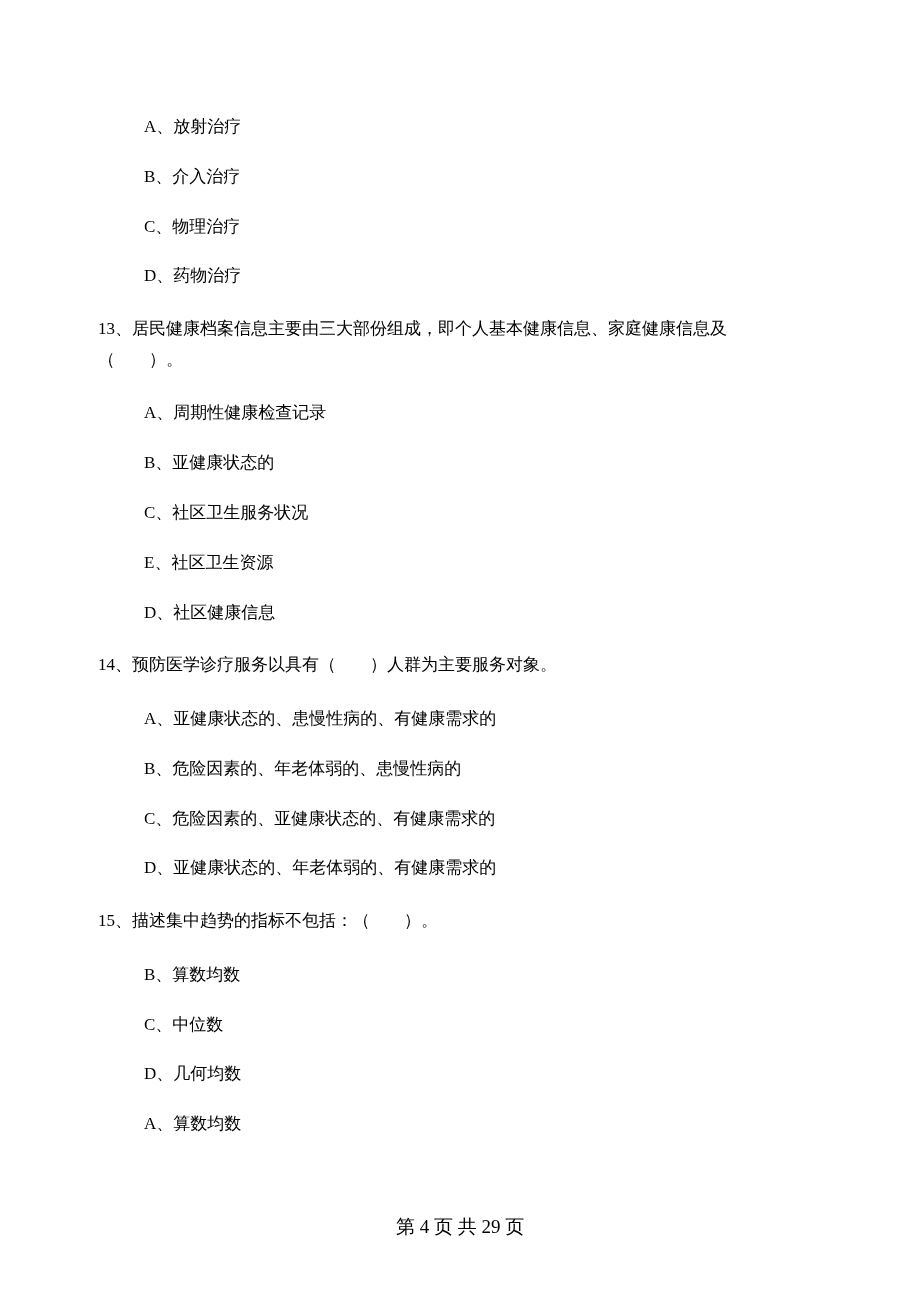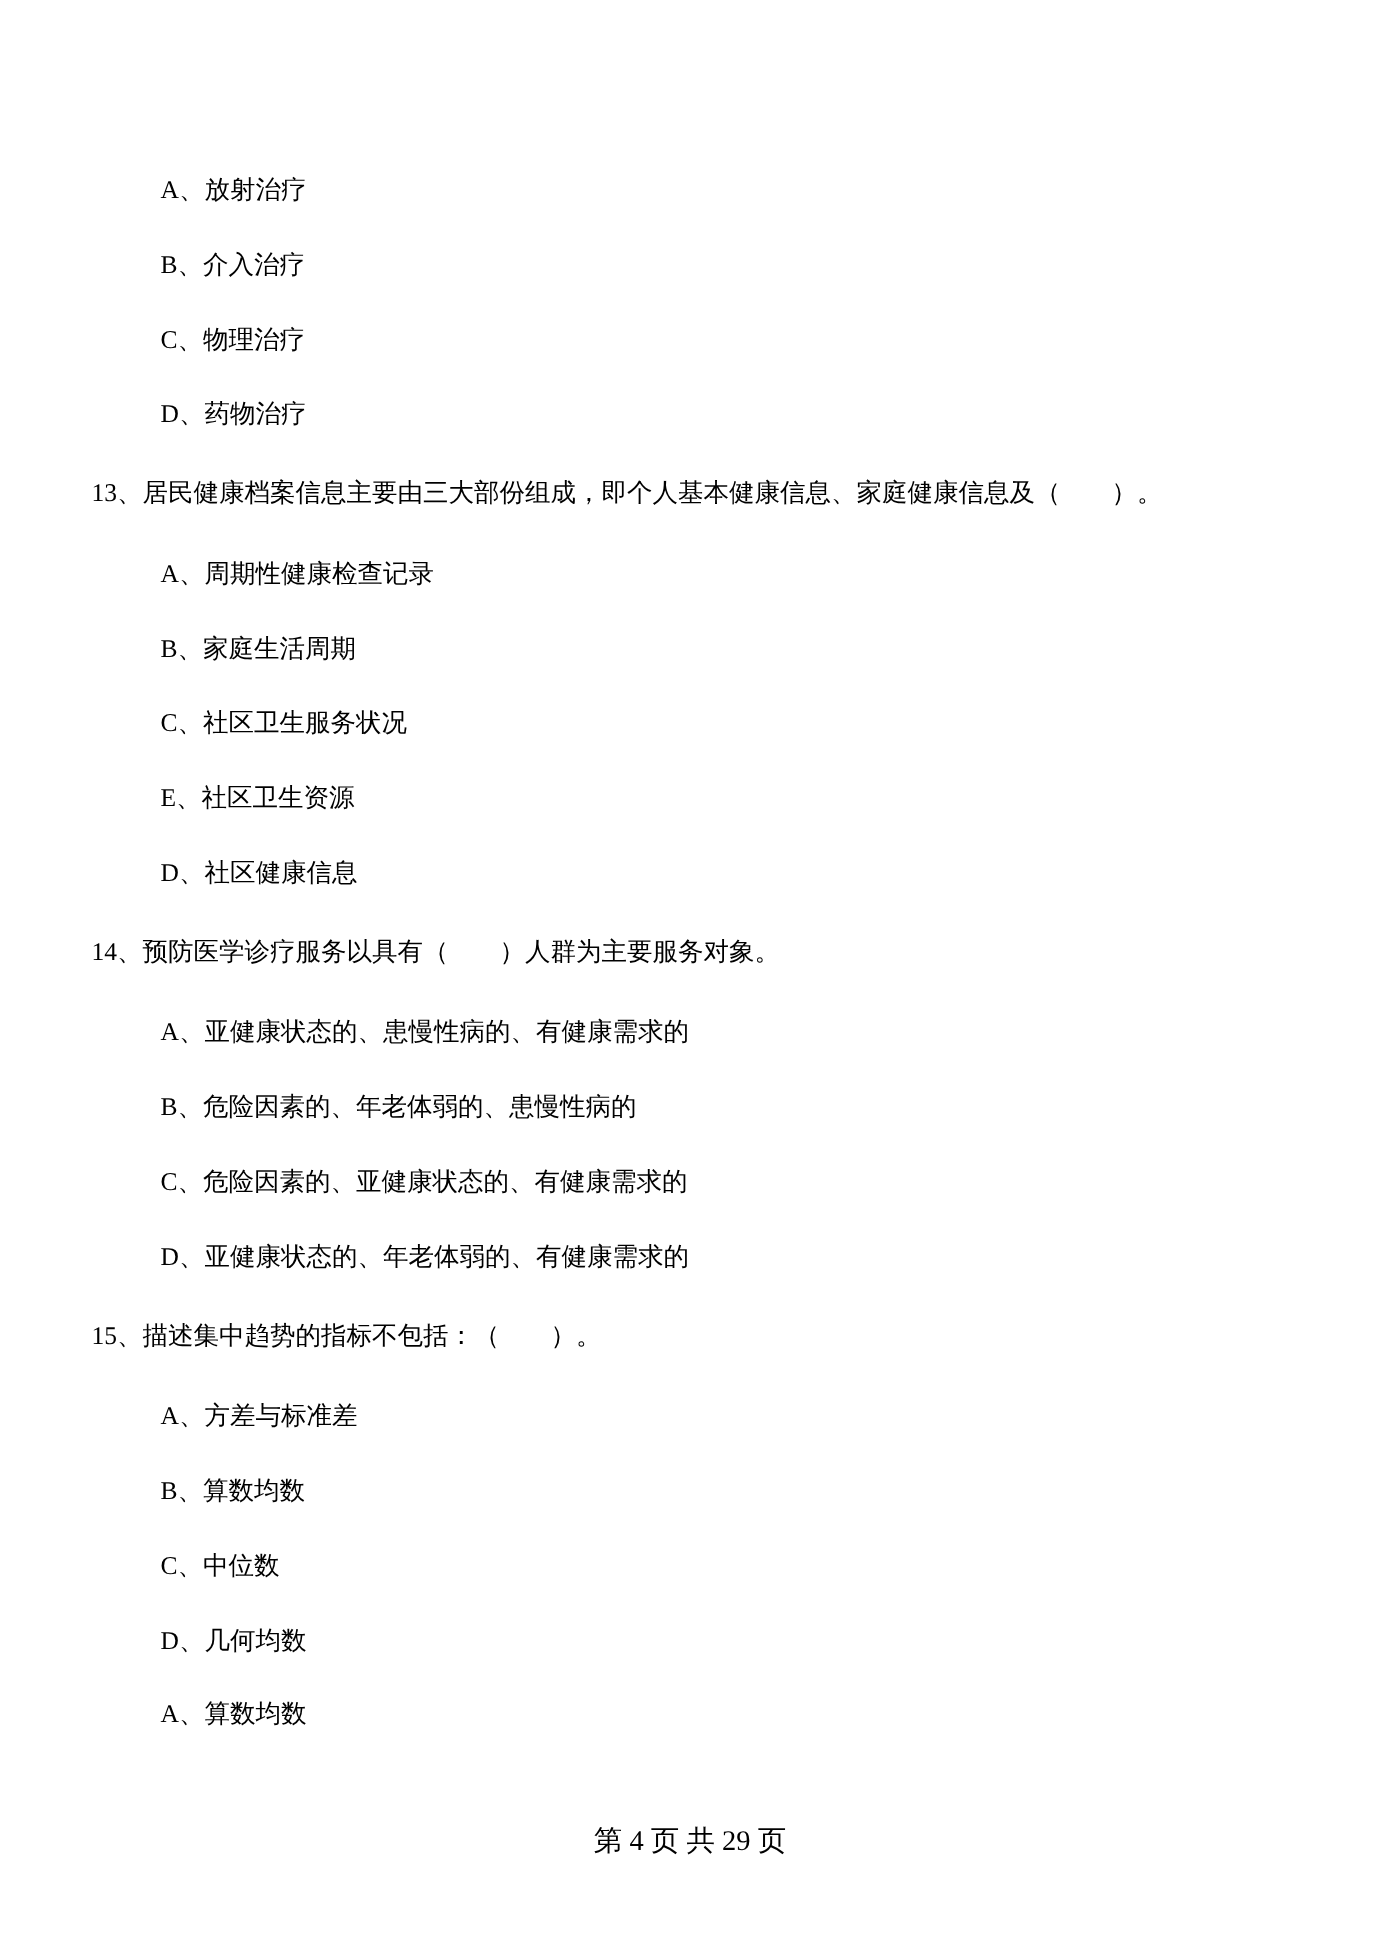--- a/index.html
+++ b/index.html
@@ -6,21 +6,21 @@
     body {
       width: 920px;
       height: 1302px;
       background: #ffffff;
       font-family: "SimSun", "宋体", serif;
       color: #000000;
       position: relative;
     }
     .content {
       padding-top: 115px;
-      padding-left: 61px;
+      padding-left: 98px;
       padding-right: 120px;
     }
     .option {
       font-size: 17px;
       line-height: 1.4;
       margin-bottom: 26px;
       padding-left: 46px;
       font-family: "SimSun", "宋体", serif;
     }
     .question {
@@ -43,33 +43,32 @@
 <body>
 
 <div class="content">
   <div class="option">A、放射治疗</div>
   <div class="option">B、介入治疗</div>
   <div class="option">C、物理治疗</div>
   <div class="option">D、药物治疗</div>
 
   <div class="question">13、居民健康档案信息主要由三大部份组成，即个人基本健康信息、家庭健康信息及（　　）。</div>
   <div class="option">A、周期性健康检查记录</div>
-  <div class="option">B、家庭生活周期</div>
+  <div class="option">B、亚健康状态的</div>
   <div class="option">C、社区卫生服务状况</div>
   <div class="option">E、社区卫生资源</div>
   <div class="option">D、社区健康信息</div>
 
   <div class="question">14、预防医学诊疗服务以具有（　　）人群为主要服务对象。</div>
   <div class="option">A、亚健康状态的、患慢性病的、有健康需求的</div>
   <div class="option">B、危险因素的、年老体弱的、患慢性病的</div>
   <div class="option">C、危险因素的、亚健康状态的、有健康需求的</div>
   <div class="option">D、亚健康状态的、年老体弱的、有健康需求的</div>
 
   <div class="question">15、描述集中趋势的指标不包括：（　　）。</div>
-  <div class="option">A、方差与标准差</div>
   <div class="option">B、算数均数</div>
   <div class="option">C、中位数</div>
   <div class="option">D、几何均数</div>
 
   <div class="option">A、算数均数</div>
 
 </div>
 
 <div class="footer">第 4 页 共 29 页</div>
 

